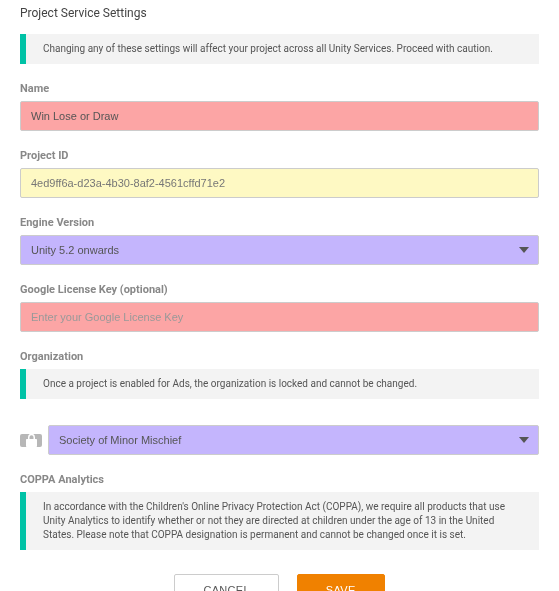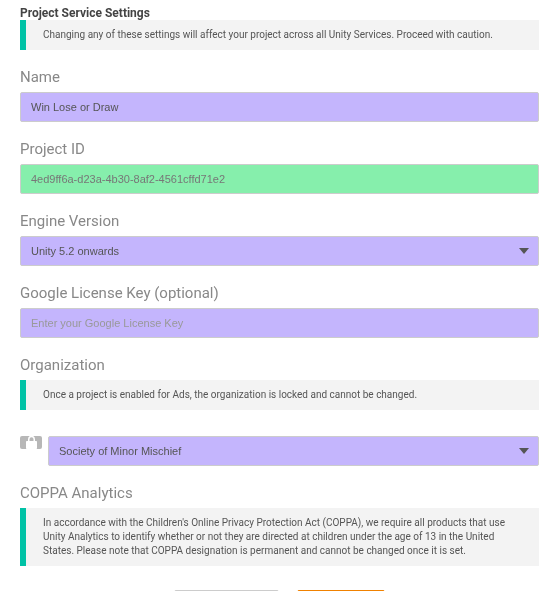--- a/index.html
+++ b/index.html
@@ -10,23 +10,23 @@
     body {
       font-family: -apple-system, BlinkMacSystemFont, "Segoe UI", Roboto, Arial, sans-serif;
       font-size: 11px;
       color: #555;
       background: #fff;
       width: 559px;
       padding: 6px 20px 16px 20px;
     }
     .page-title {
       font-size: 12px;
-      font-weight: 700;
+      font-weight: 400;
       color: #444;
-      margin-bottom: 0;
+      margin-bottom: 14px;
     }
     .warning-banner {
       display: flex;
       align-items: stretch;
       background: #f3f3f3;
       margin-bottom: 18px;
     }
     .warning-banner .accent {
       width: 6px;
       background: #00c2a6;
@@ -35,39 +35,40 @@
     .warning-banner .msg {
       padding: 8px 17px;
       font-size: 10px;
       color: #555;
       line-height: 1.4;
     }
     .field-group {
       margin-bottom: 18px;
     }
     .field-label {
-      font-size: 15px;
+      font-size: 11px;
       color: #888;
       margin-bottom: 6px;
       display: block;
+      font-weight: bold;
     }
     .text-input {
       width: 100%;
       padding: 8px 10px;
       font-size: 11px;
       border: 1px solid #ccc;
       border-radius: 2px;
       color: #555;
-      background: #c4b5fd;
+      background: #fca5a5;
     }
     .text-input::placeholder {
       color: #999;
     }
     .text-input.readonly {
-      background: #86efac;
+      background: #fef9c3;
       color: #777;
     }
     .select-wrap {
       position: relative;
     }
     .select-box {
       width: 100%;
       padding: 8px 24px 8px 10px;
       font-size: 11px;
       border: 1px solid #ccc;
@@ -84,21 +85,21 @@
       transform: translateY(-50%);
       pointer-events: none;
     }
     .select-caret svg {
       width: 10px;
       height: 6px;
       display: block;
     }
     .lock-select-row {
       display: flex;
-      align-items: flex-start;
+      align-items: center;
       gap: 6px;
       margin-top: 26px;
     }
     .lock-box {
       width: 22px;
       background: #b7b7b7;
       border-radius: 2px;
       display: flex;
       align-items: center;
       justify-content: center;

